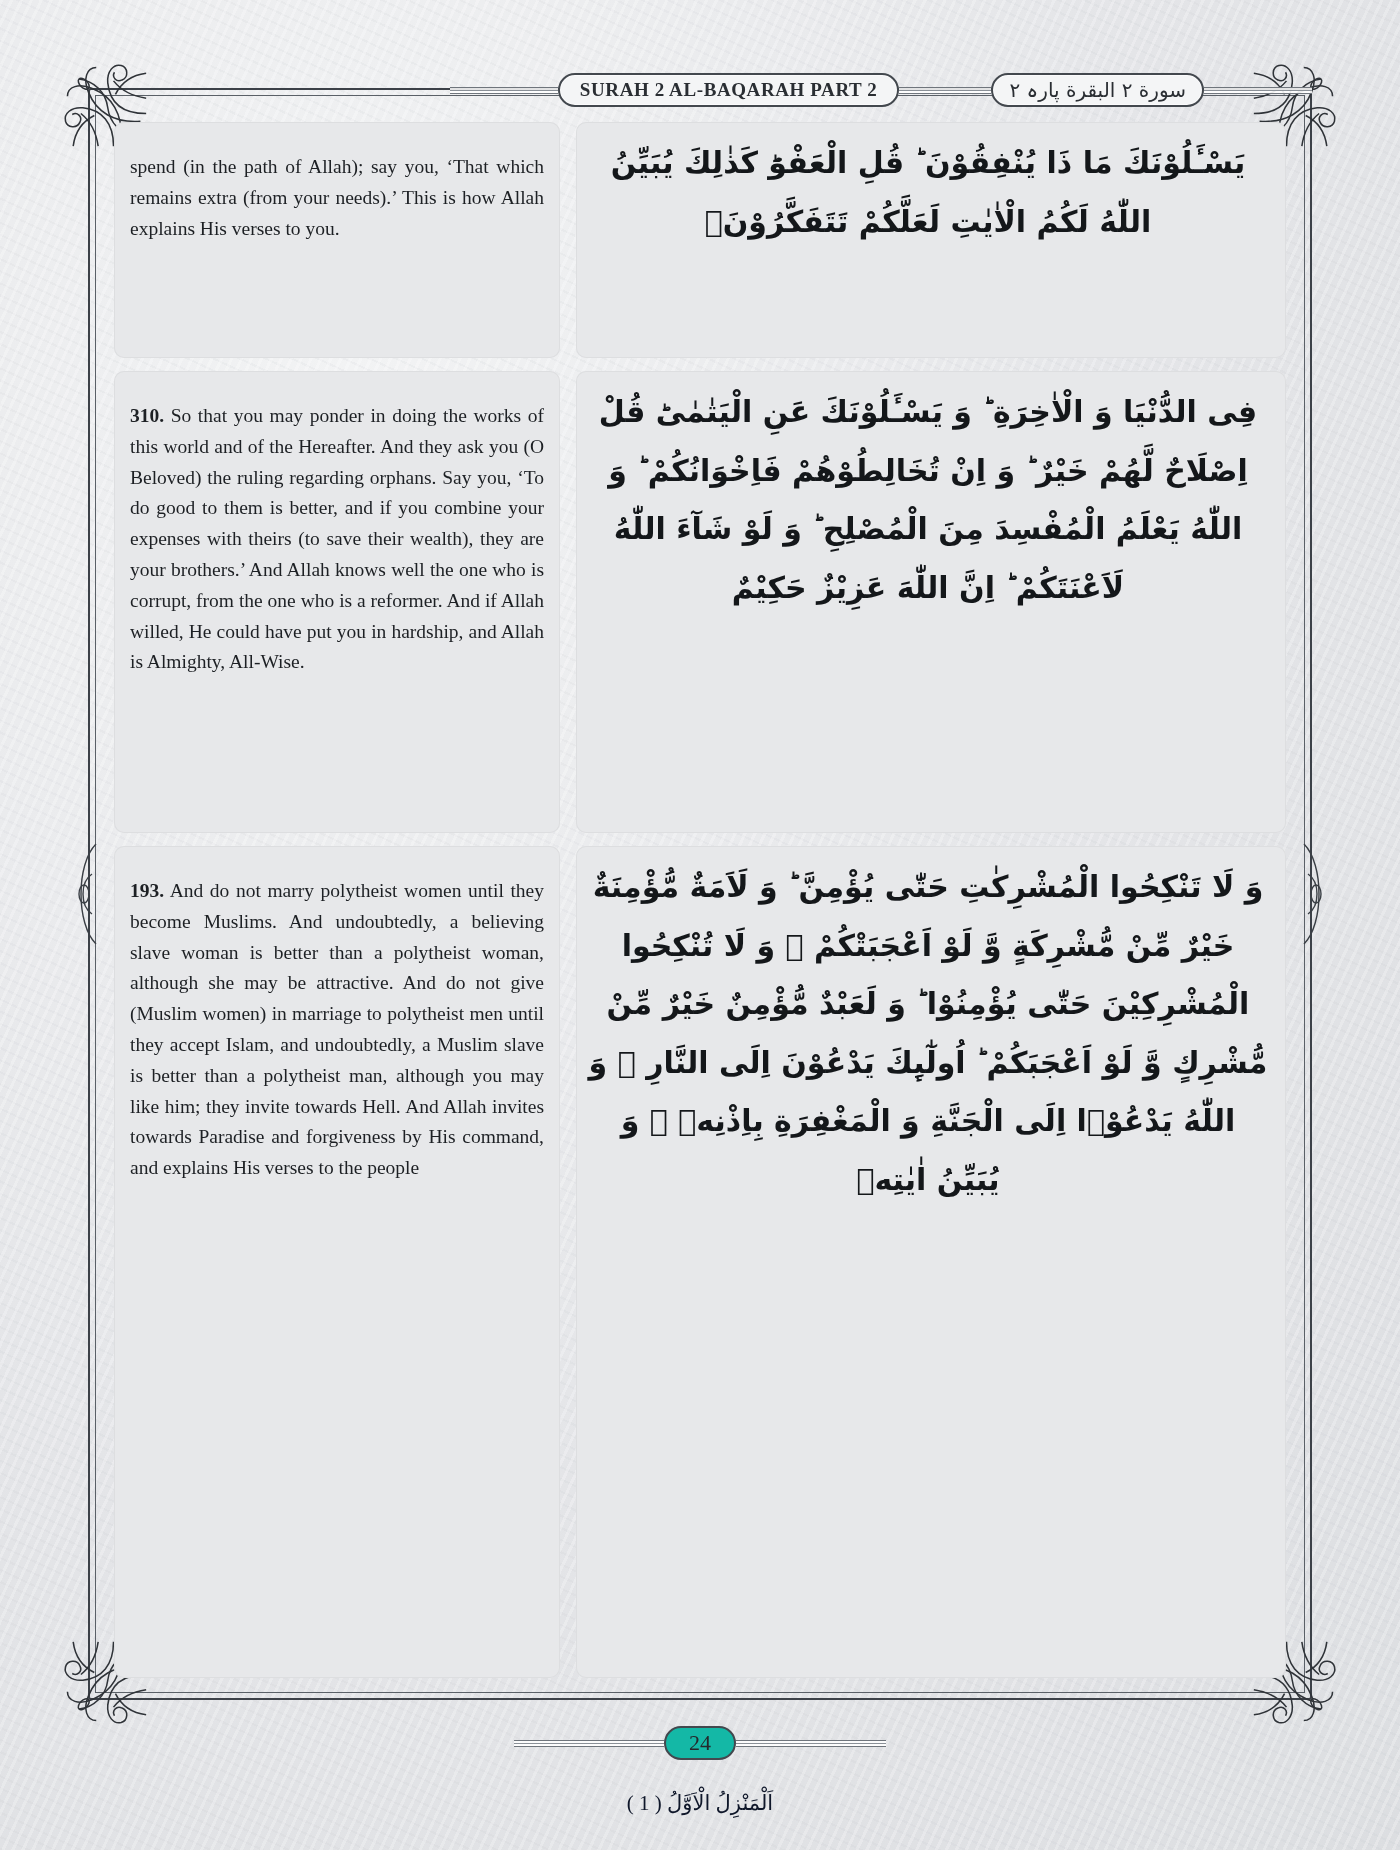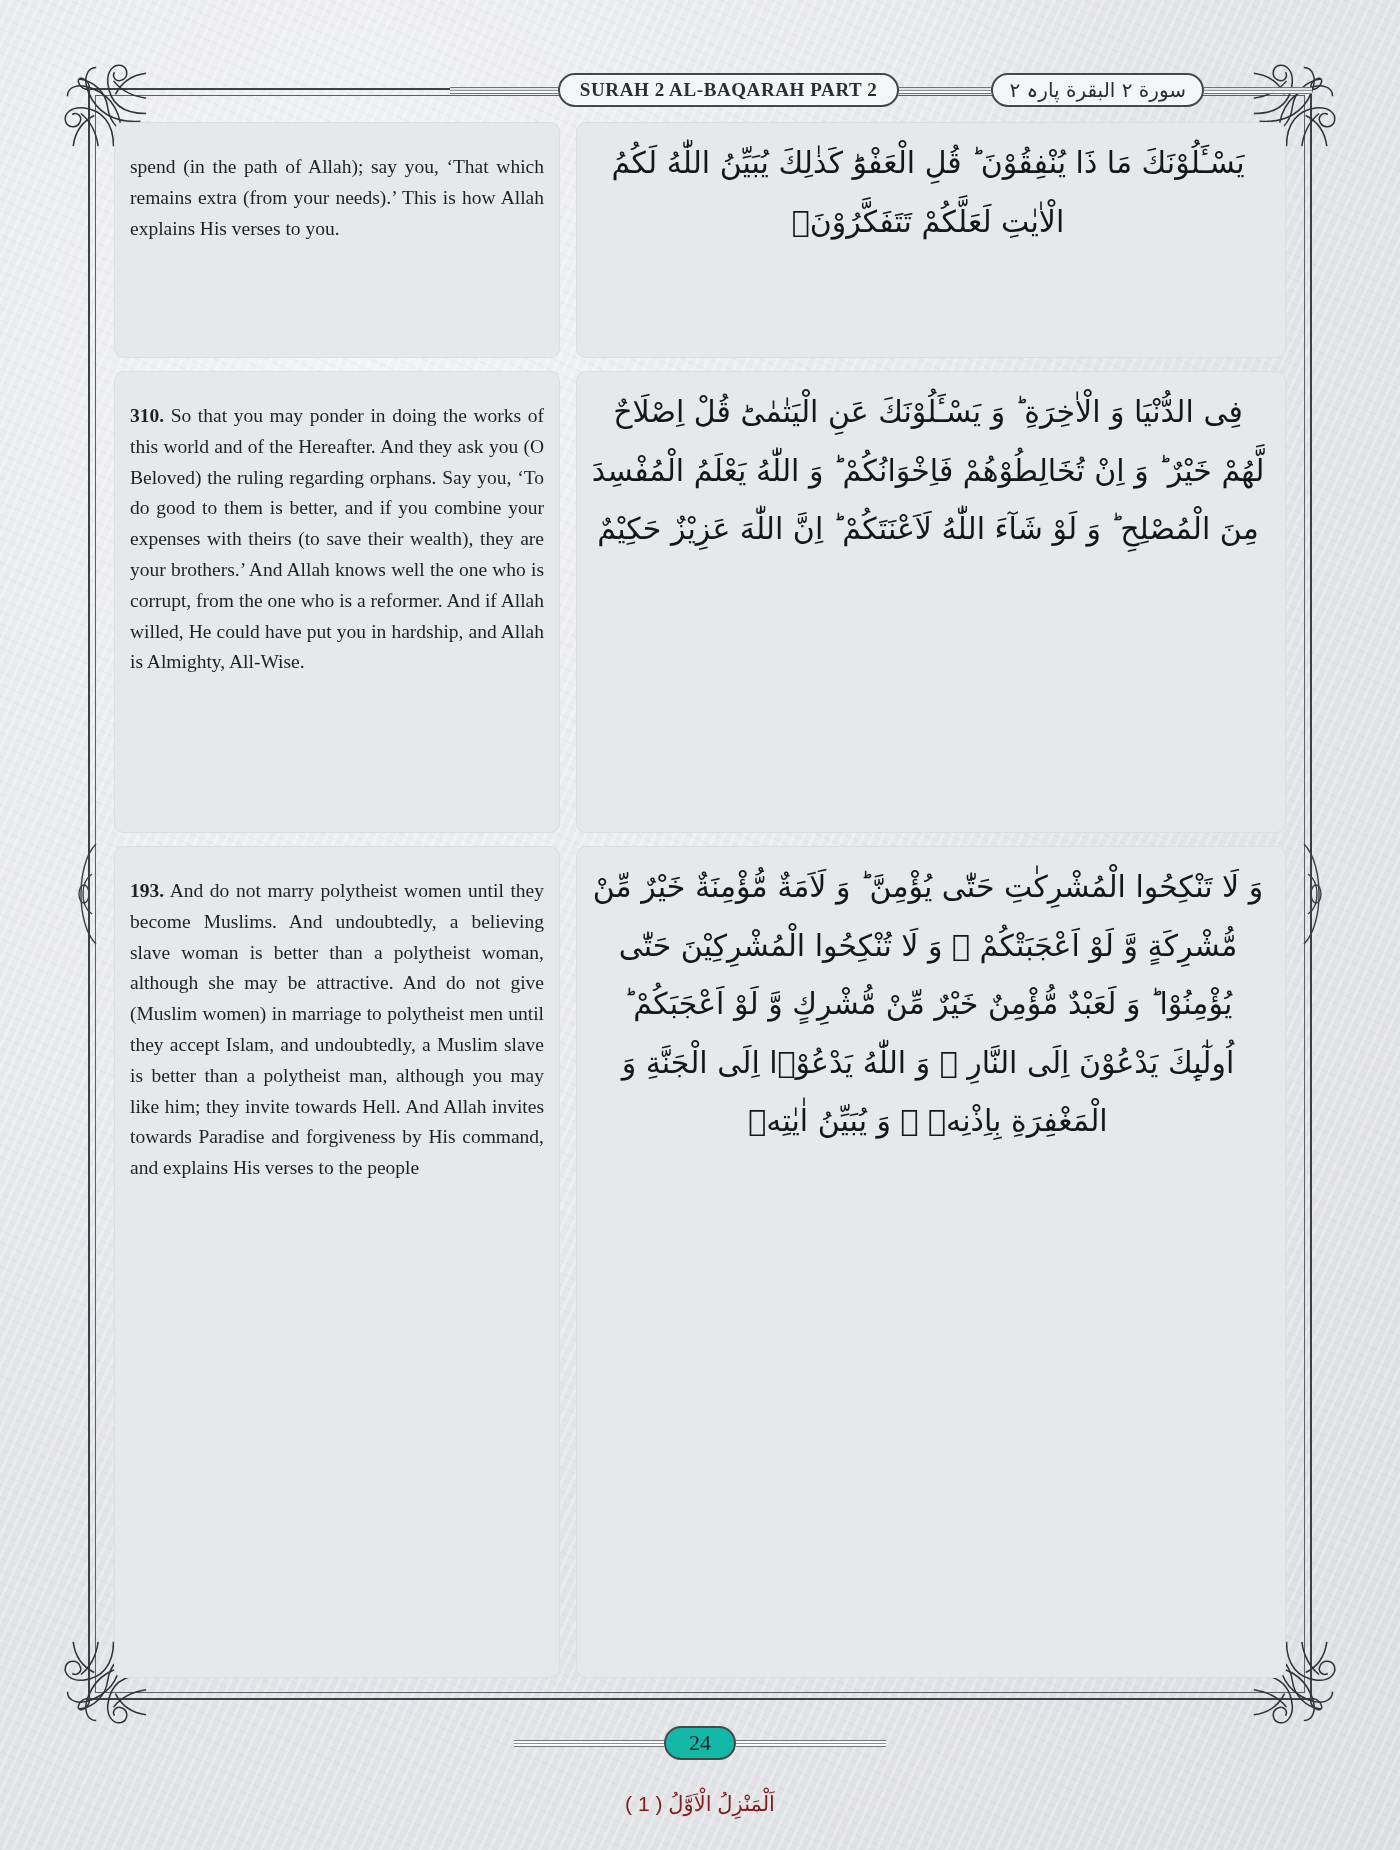--- a/index.html
+++ b/index.html
@@ -136,21 +136,21 @@
   }
   .block-en .vnum{ font-weight:700; }
   .block-ar{
     padding:12px 18px 14px 12px;
     font-family:"DejaVu Sans", sans-serif;
     direction:rtl;
     text-align:center;
     font-size:30px;
     line-height:1.95;
     color:#14171a;
-    font-weight:400;
+    font-weight:700;
   }
 
   
   .b1-en{ height:236px; }
   .b1-ar{ height:236px; }
   .b2-en{ height:462px; }
   .b2-ar{ height:462px; }
   .b3-en{ flex:1 1 auto; }
   .b3-ar{ flex:1 1 auto; }
 
@@ -172,24 +172,24 @@
   }
   .foot-rule{ width:150px; }
 
   .footer-meta{
     position:absolute;
     left:0; right:0; bottom:28px;
     text-align:center;
     color:#6a7078;
   }
   .foot-ar{
-    font-family:Liberation Sans, sans-serif;
+    font-family:Liberation Serif, serif;
     font-size:21px;
     direction:rtl;
-    color:#7f1d1d;
+    color:#0f172a;
     margin-bottom:6px;
   }
   .foot-url{
     font-family:"Liberation Sans", sans-serif;
     font-size:16px;
     letter-spacing:.3px;
     color:#737a82;
   }
 </style>
 </head>

